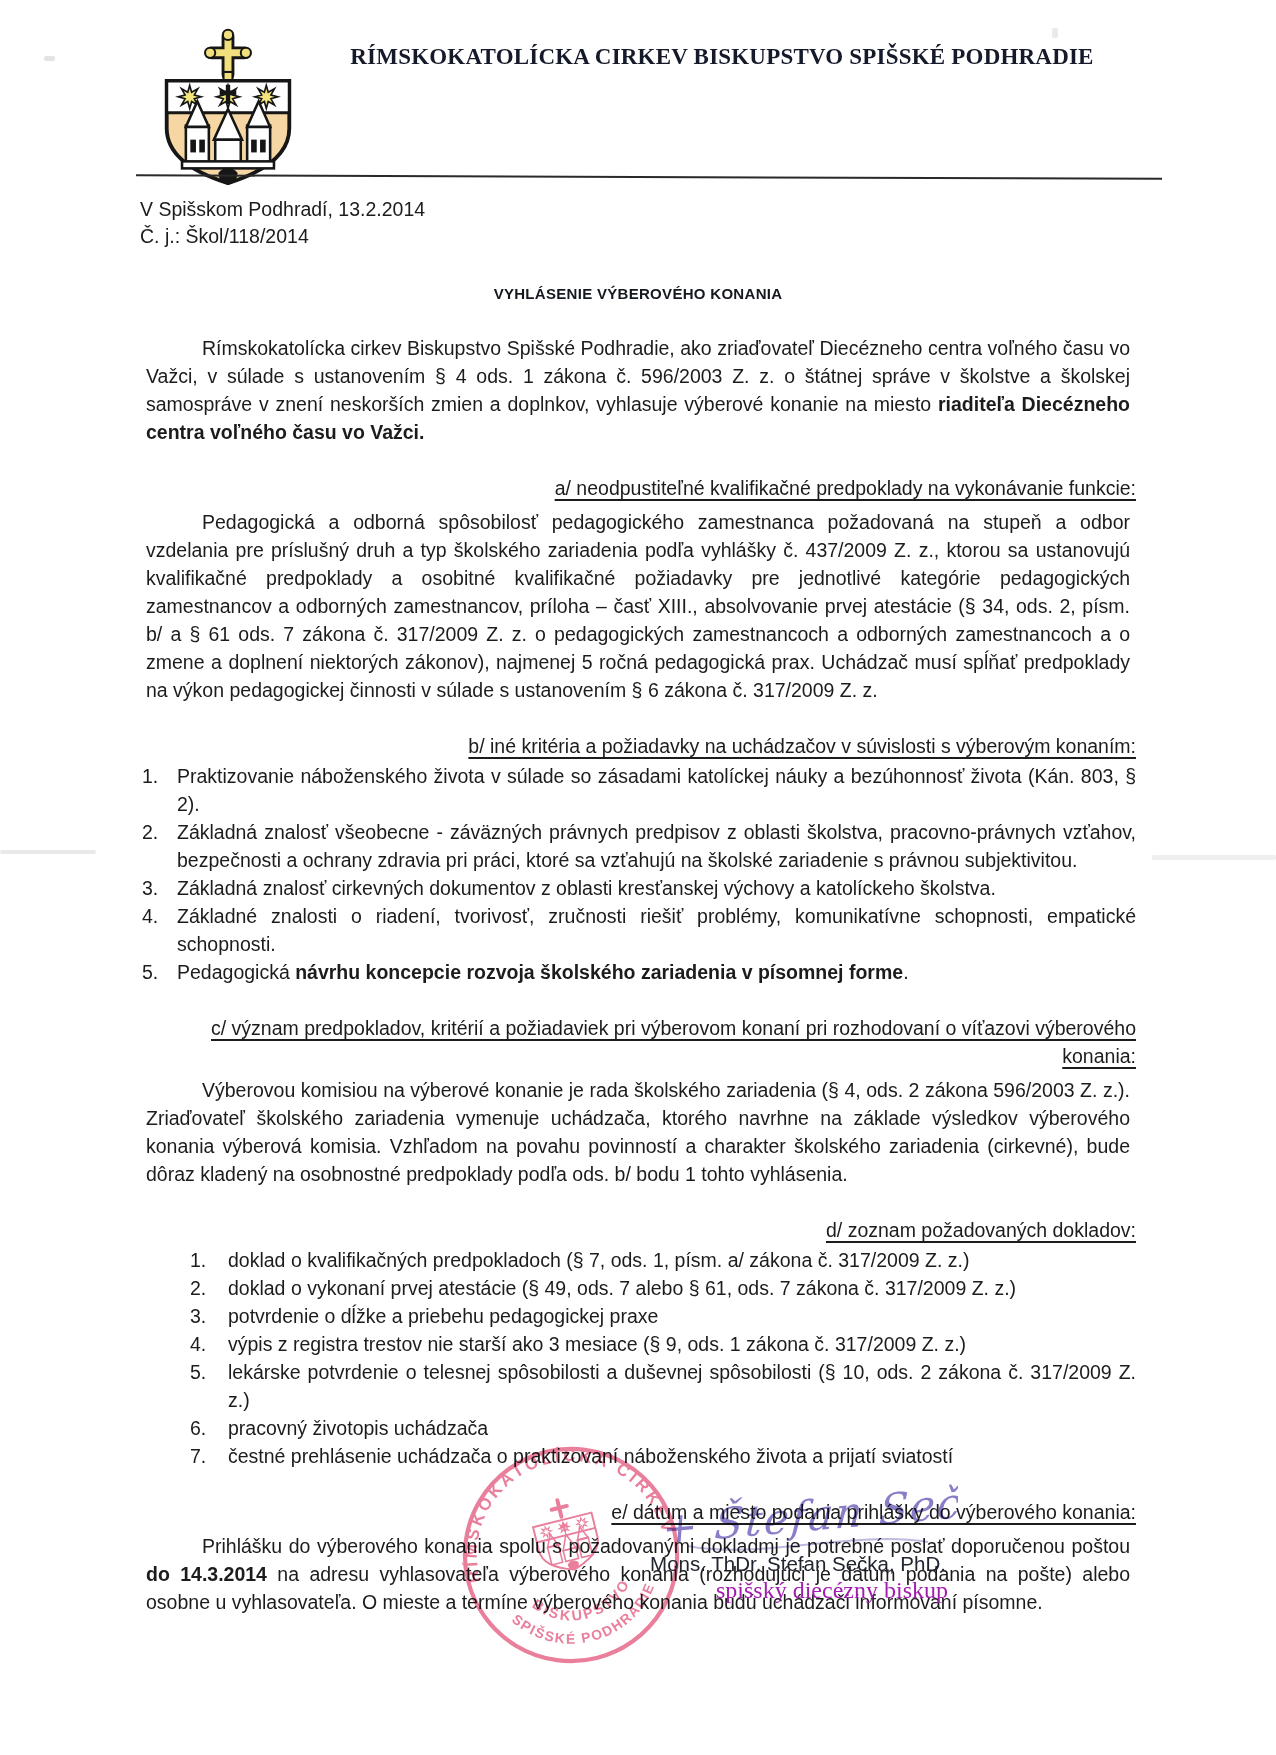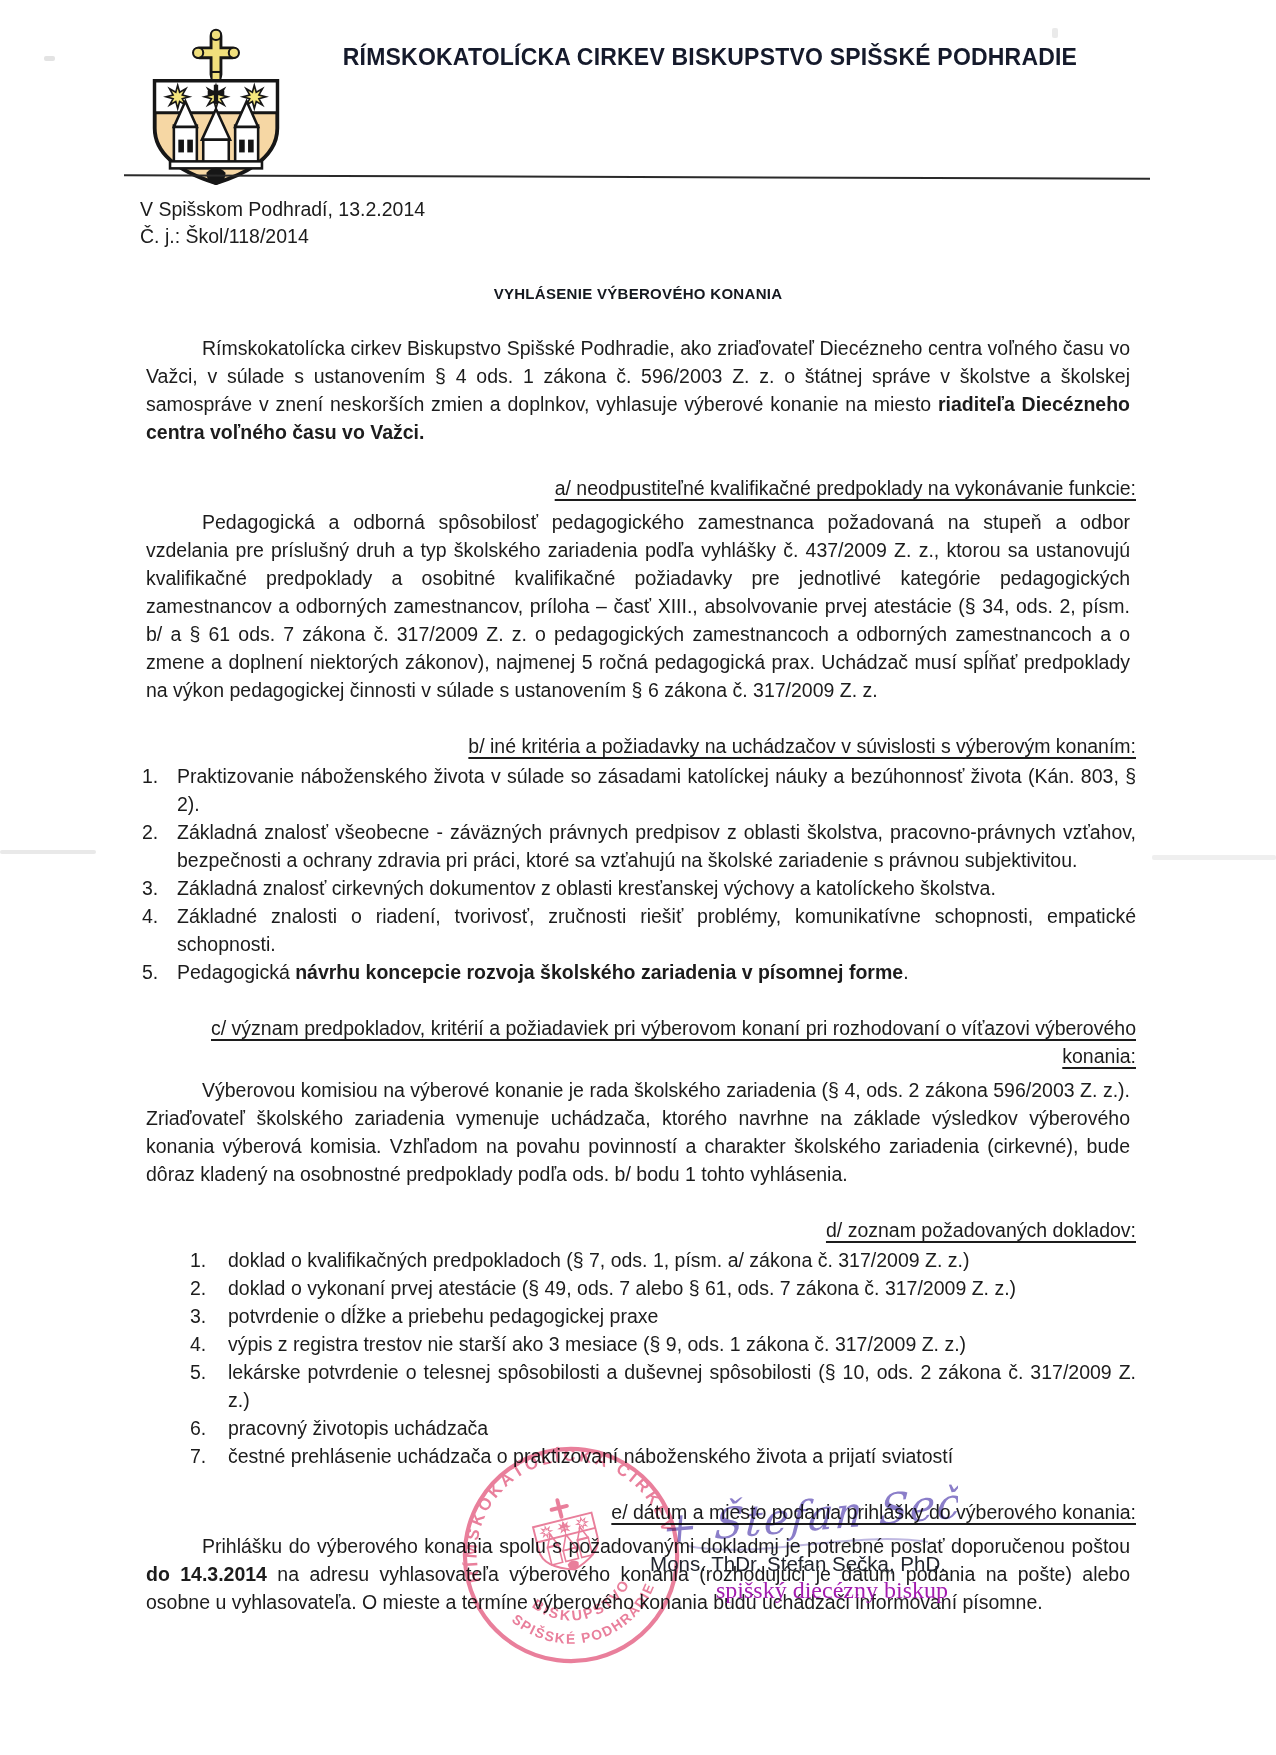--- a/index.html
+++ b/index.html
@@ -6,21 +6,21 @@
   .page{
     position:relative;
     width:1276px;height:1755px;
     margin:0 auto;
     background:#fff;
     font-family:"Liberation Sans","DejaVu Sans",sans-serif;
     color:#1c1c1c;
     overflow:hidden;
   }
   
-  .header{position:absolute;left:0;top:0;width:1228px;height:178px;}
+  .header{position:absolute;left:12px;top:0;width:1228px;height:178px;font-family:Liberation Serif, serif;}
   .logo{position:absolute;left:128px;top:26px;width:176px;height:166px;}
   .head-text{position:absolute;left:320px;top:42px;width:780px;}
   .org-name{
     text-align:center;font-weight:bold;font-size:23px;line-height:30px;
     letter-spacing:.2px;color:#151a2b;
   }
   .addr-row{display:flex;justify-content:space-between;margin-top:14px;padding:0 14px 0 18px;}
   .addr-col{font-size:20.5px;line-height:28px;color:#20242e;}
   .head-rule{
     position:absolute;left:124px;top:176px;width:1026px;height:2px;

